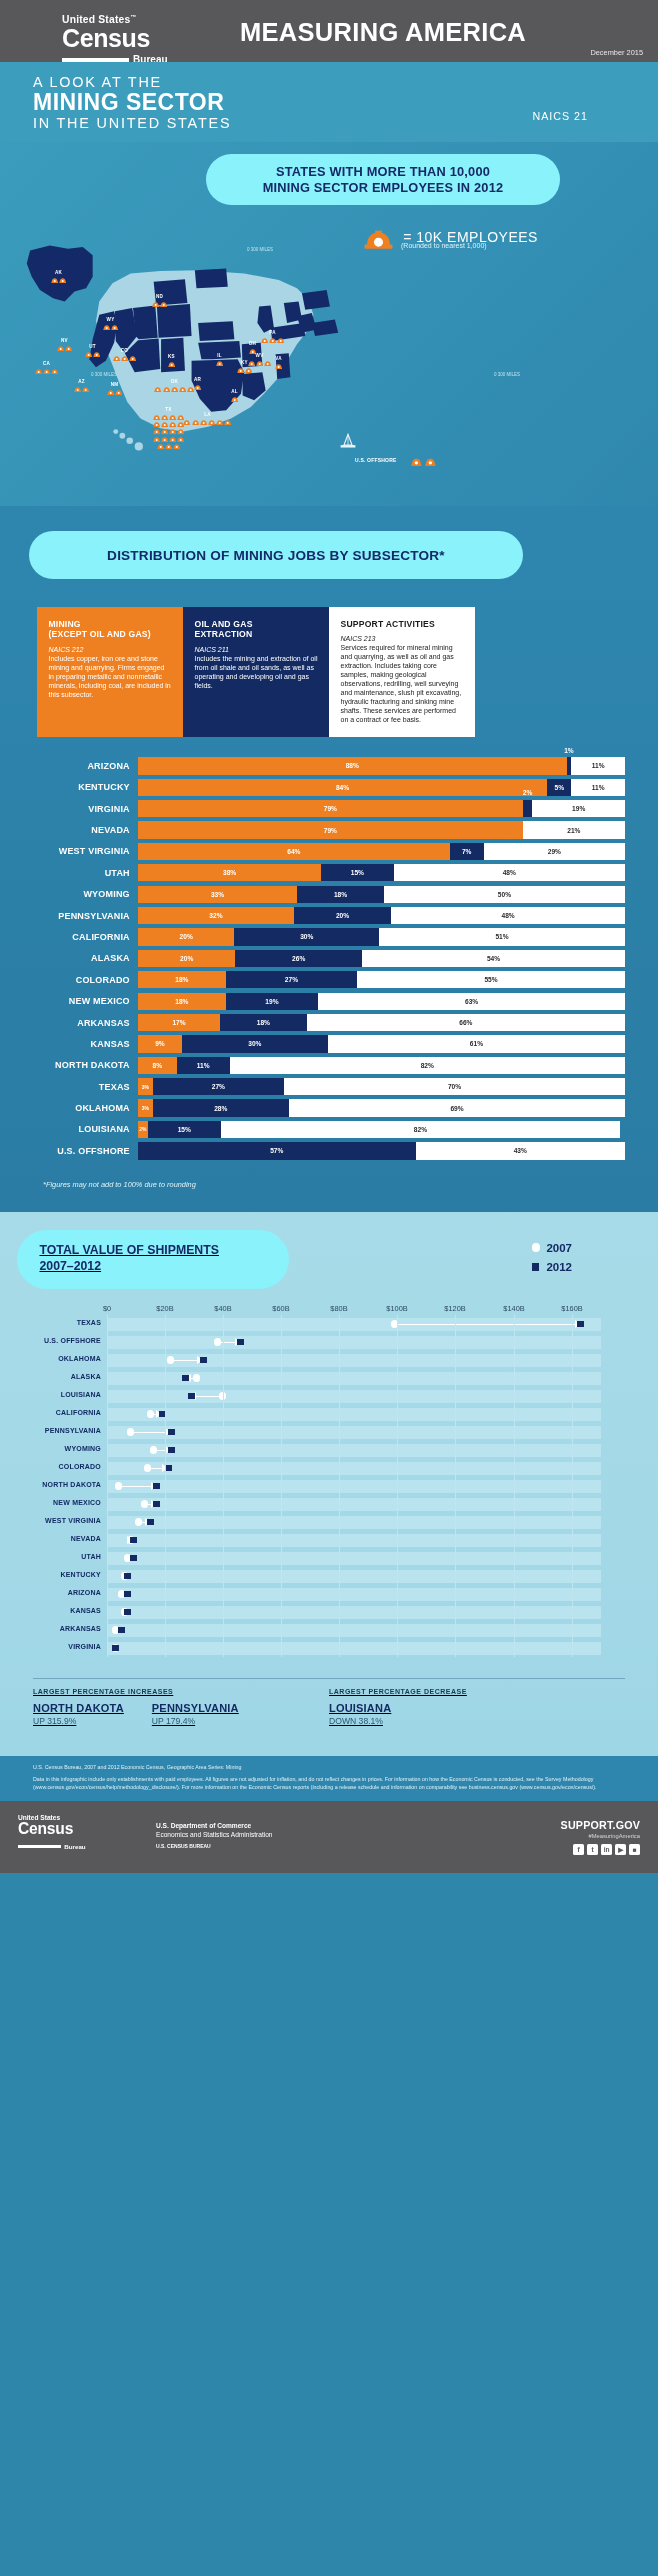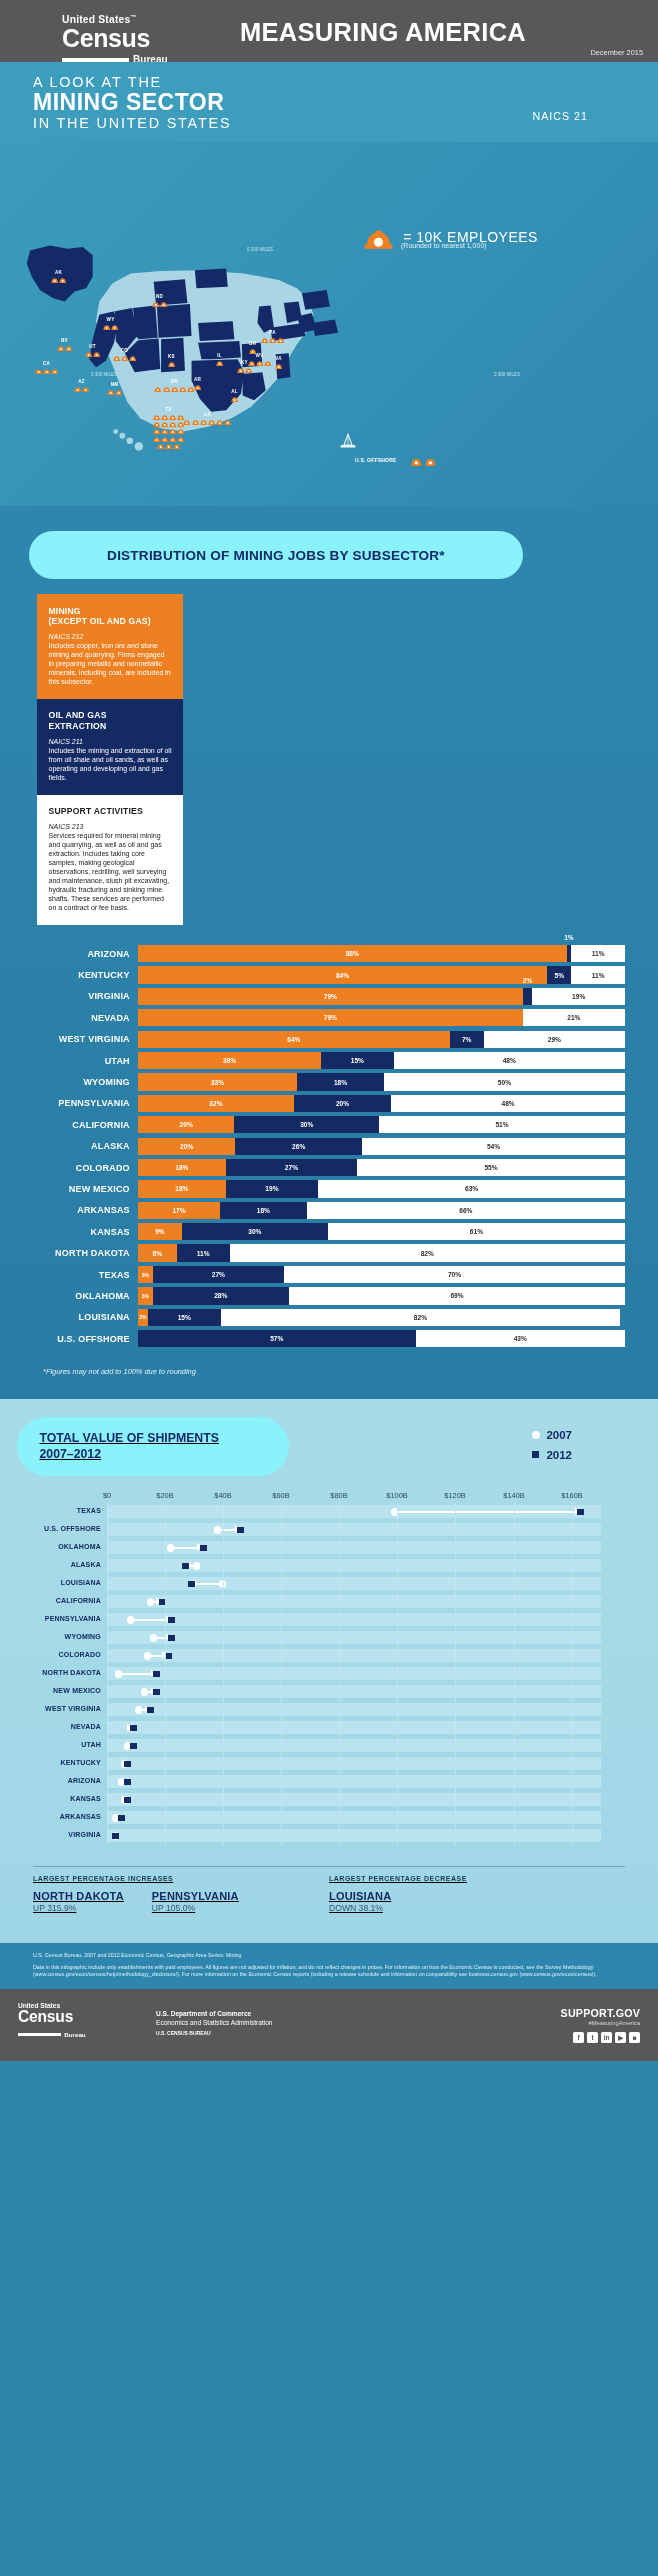--- a/index.html
+++ b/index.html
@@ -41,21 +41,21 @@
   .legend-text { color:#fff; font-size: 14px; letter-spacing:0.5px; margin-left: 8.2px; }
   .legend-sub { position:absolute; left: 401px; top: 100px; color:#dff3f8; font-size: 7px; }
   .hat { position: relative; display:inline-block; }
   .usmap { position:absolute; left: 6.6px; top: 49px; }
   .map-scale { position:absolute; color:#bfe4ef; font-size:4.5px; }
   .offshore-label { position:absolute; left: 355px; top: 315px; color:#fff; font-size:5px; font-weight:bold; letter-spacing:0.2px;}
 
   
   .subsec { background: linear-gradient(180deg,#2e86ae 0%, #2a7ca4 100%); padding: 25px 0 0 0; position:relative; }
   .sub-pill { margin: 0 0 0 29px; width: 494px; height: 48px; font-size: 13.6px; letter-spacing:0.2px;}
-  .cards { display:flex; margin: 15px 37px 0 37px; flex-direction: column; }
+  .cards { display:flex; margin: 28px 37px 0 37px; }
   .card { width: 146px; padding: 11.5px 11.5px 13px 11.5px; }
   .card.orange { background:#ef8022; color:#fff; }
   .card.navy { background:#132a63; color:#fff; }
   .card.white { background:#fff; color:#1b1b1b; }
   .card h4 { font-size: 8.6px; font-weight: 800; line-height: 10.7px; letter-spacing:0.2px; margin-bottom: 5px;}
   .card .naics-n { font-size: 7px; font-style: italic; line-height: 9px; }
   .card p { font-size: 7px; line-height: 9px; }
 
   
   .bars { margin: 20px 0 0 0; padding: 0 33px 0 33px; }
@@ -139,20 +139,26 @@
   <div class="titleband">
     <div class="tb-inner">
       <div class="tb-l1">A LOOK AT THE</div>
       <div class="tb-l2">MINING SECTOR</div>
       <div class="tb-l3">IN THE UNITED STATES</div>
     </div>
     <div class="naics">NAICS 21</div>
   </div>
 
   <div class="mapsec">
+    <div class="pill map-pill">
+      <div>
+        <div>STATES WITH MORE THAN 10,000</div>
+        <div>MINING SECTOR EMPLOYEES IN 2012</div>
+      </div>
+    </div>
 
     <div class="legend">
       <span class="hat">
         <svg width="33" height="23" viewBox="0 0 40 28">
           <path d="M6 20 C6 10 12 4 20 4 C28 4 34 10 34 20 Z" fill="#ef8022"></path>
           <rect x="16" y="2" width="8" height="5" fill="#ef8022"></rect>
           <rect x="3" y="19" width="34" height="5" rx="1" fill="#ef8022"></rect>
           <circle cx="20" cy="16" r="5.5" fill="#ffffff"></circle>
         </svg>
       </span>
@@ -1297,21 +1303,21 @@
     <div class="callouts">
       <div class="callout-col">
         <div class="callout-head">LARGEST PERCENTAGE INCREASES</div>
         <div class="callout-items">
           <div class="callout-item">
             <div class="callout-state">NORTH DAKOTA</div>
             <div class="callout-val">UP 315.9%</div>
           </div>
           <div class="callout-item">
             <div class="callout-state">PENNSYLVANIA</div>
-            <div class="callout-val">UP 105.0%</div>
+            <div class="callout-val">UP 179.4%</div>
           </div>
         </div>
       </div>
       <div class="callout-col">
         <div class="callout-head">LARGEST PERCENTAGE DECREASE</div>
         <div class="callout-items">
           <div class="callout-item">
             <div class="callout-state">LOUISIANA</div>
             <div class="callout-val">DOWN 38.1%</div>
           </div>

